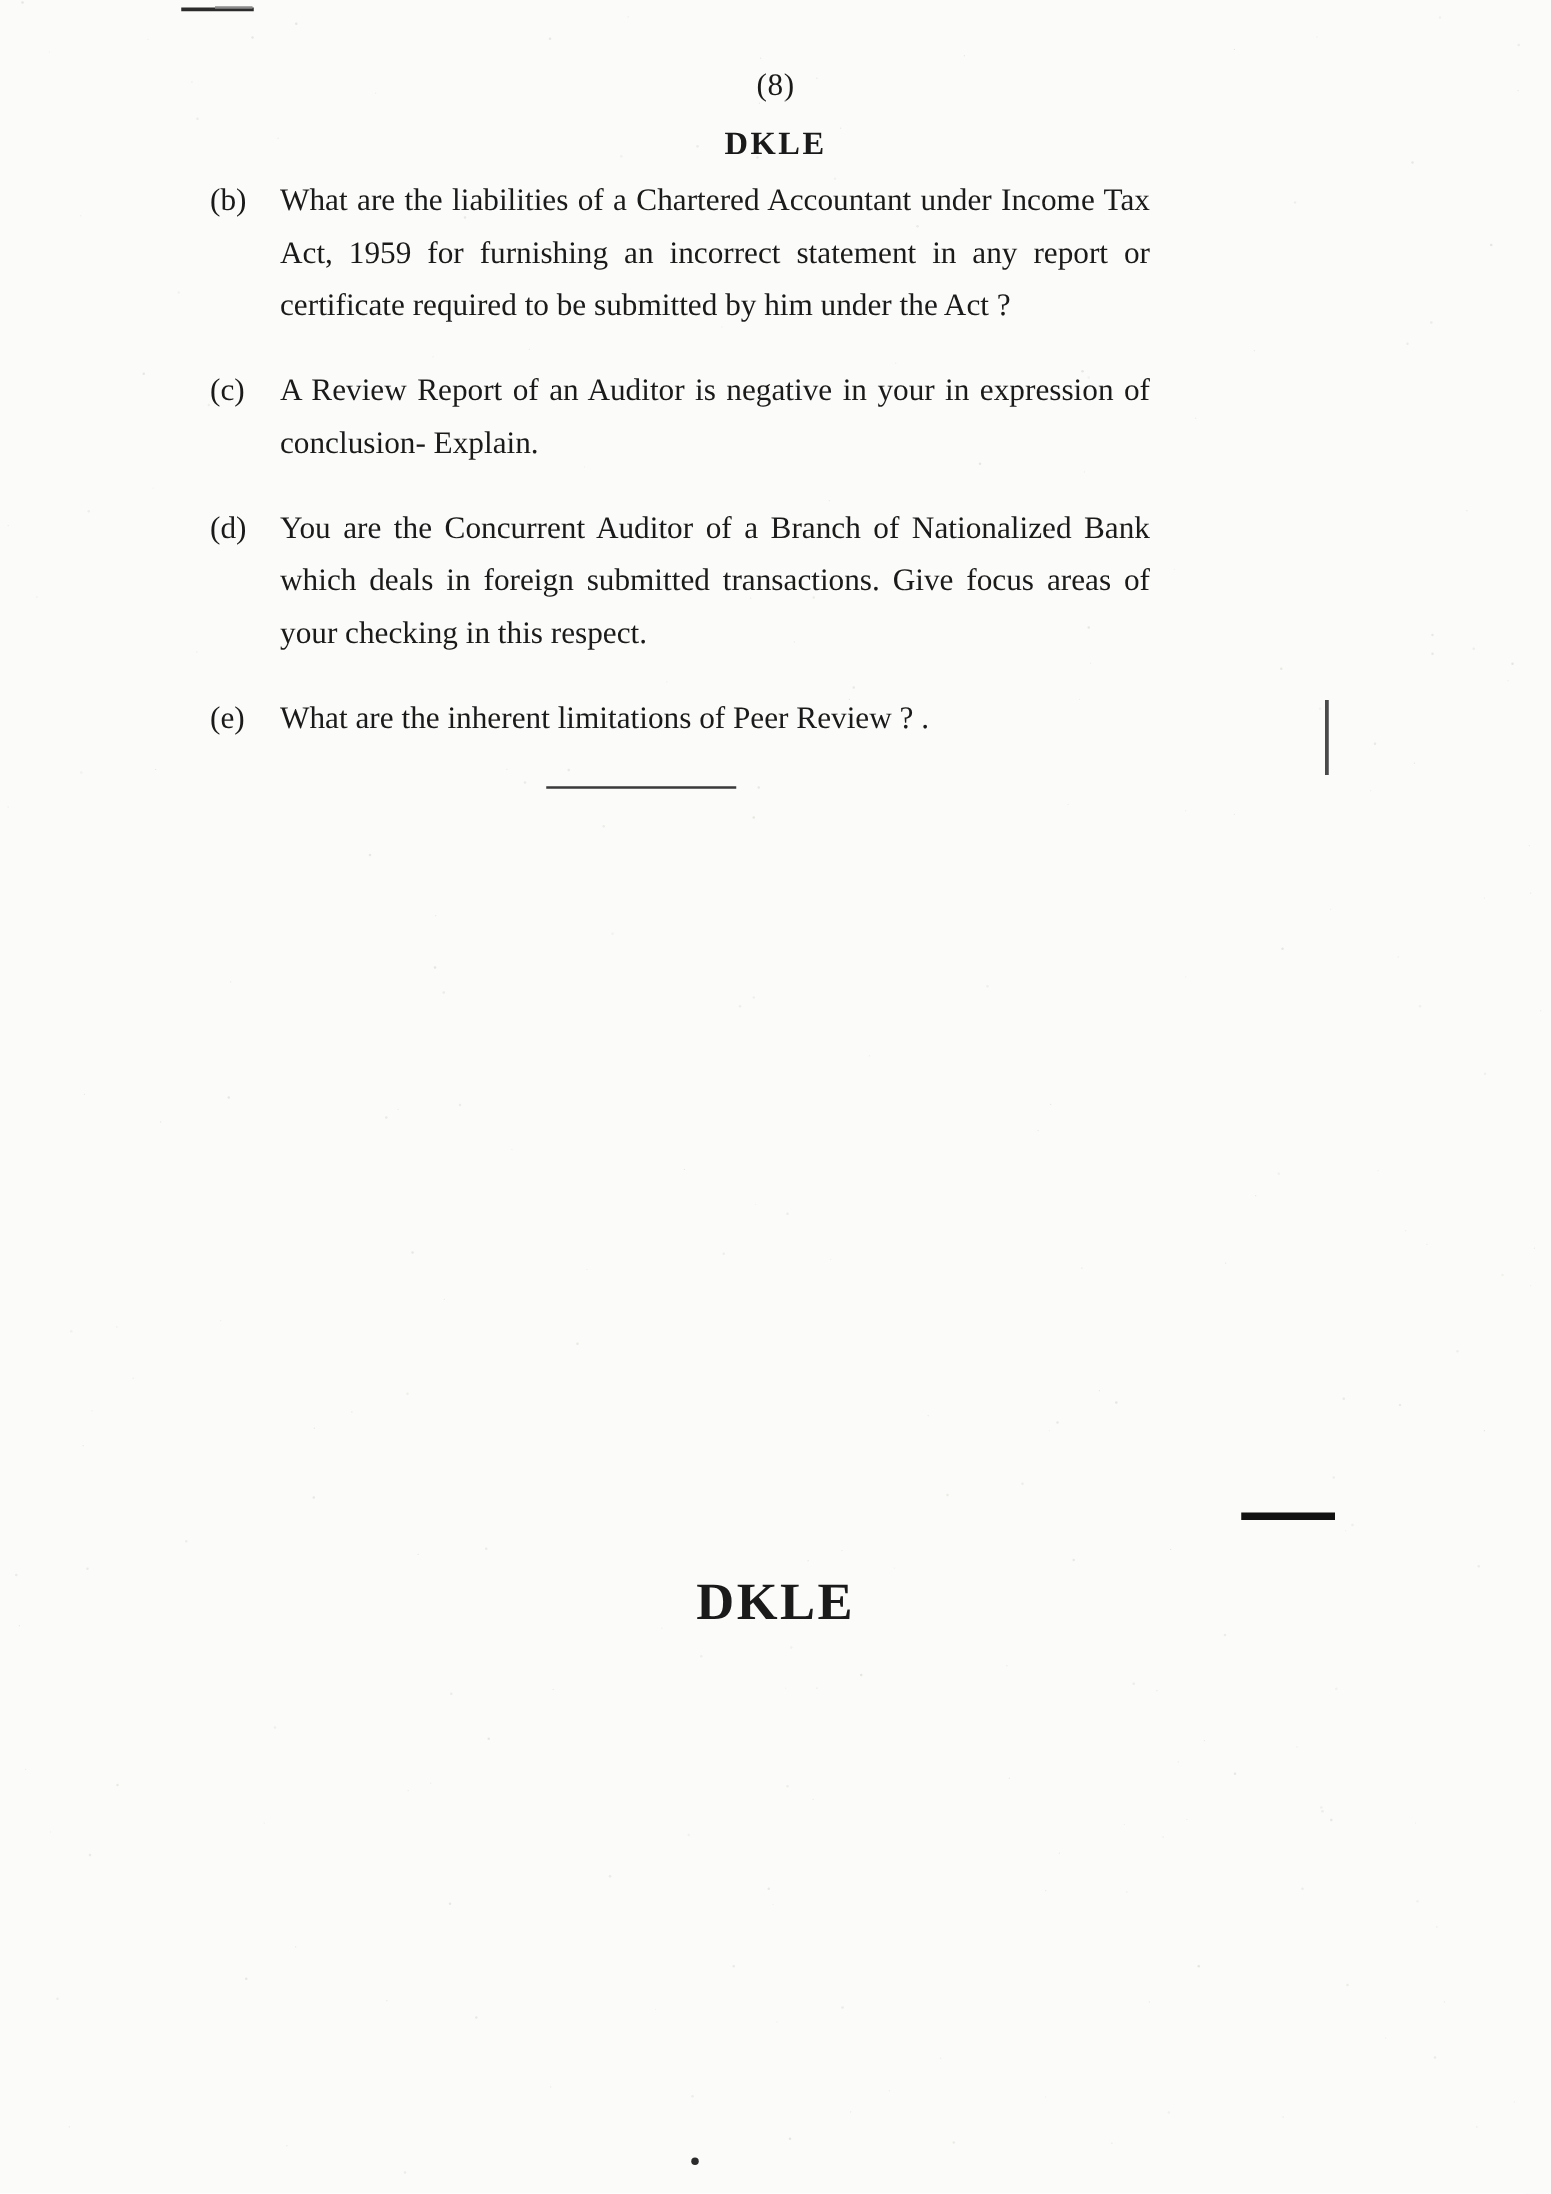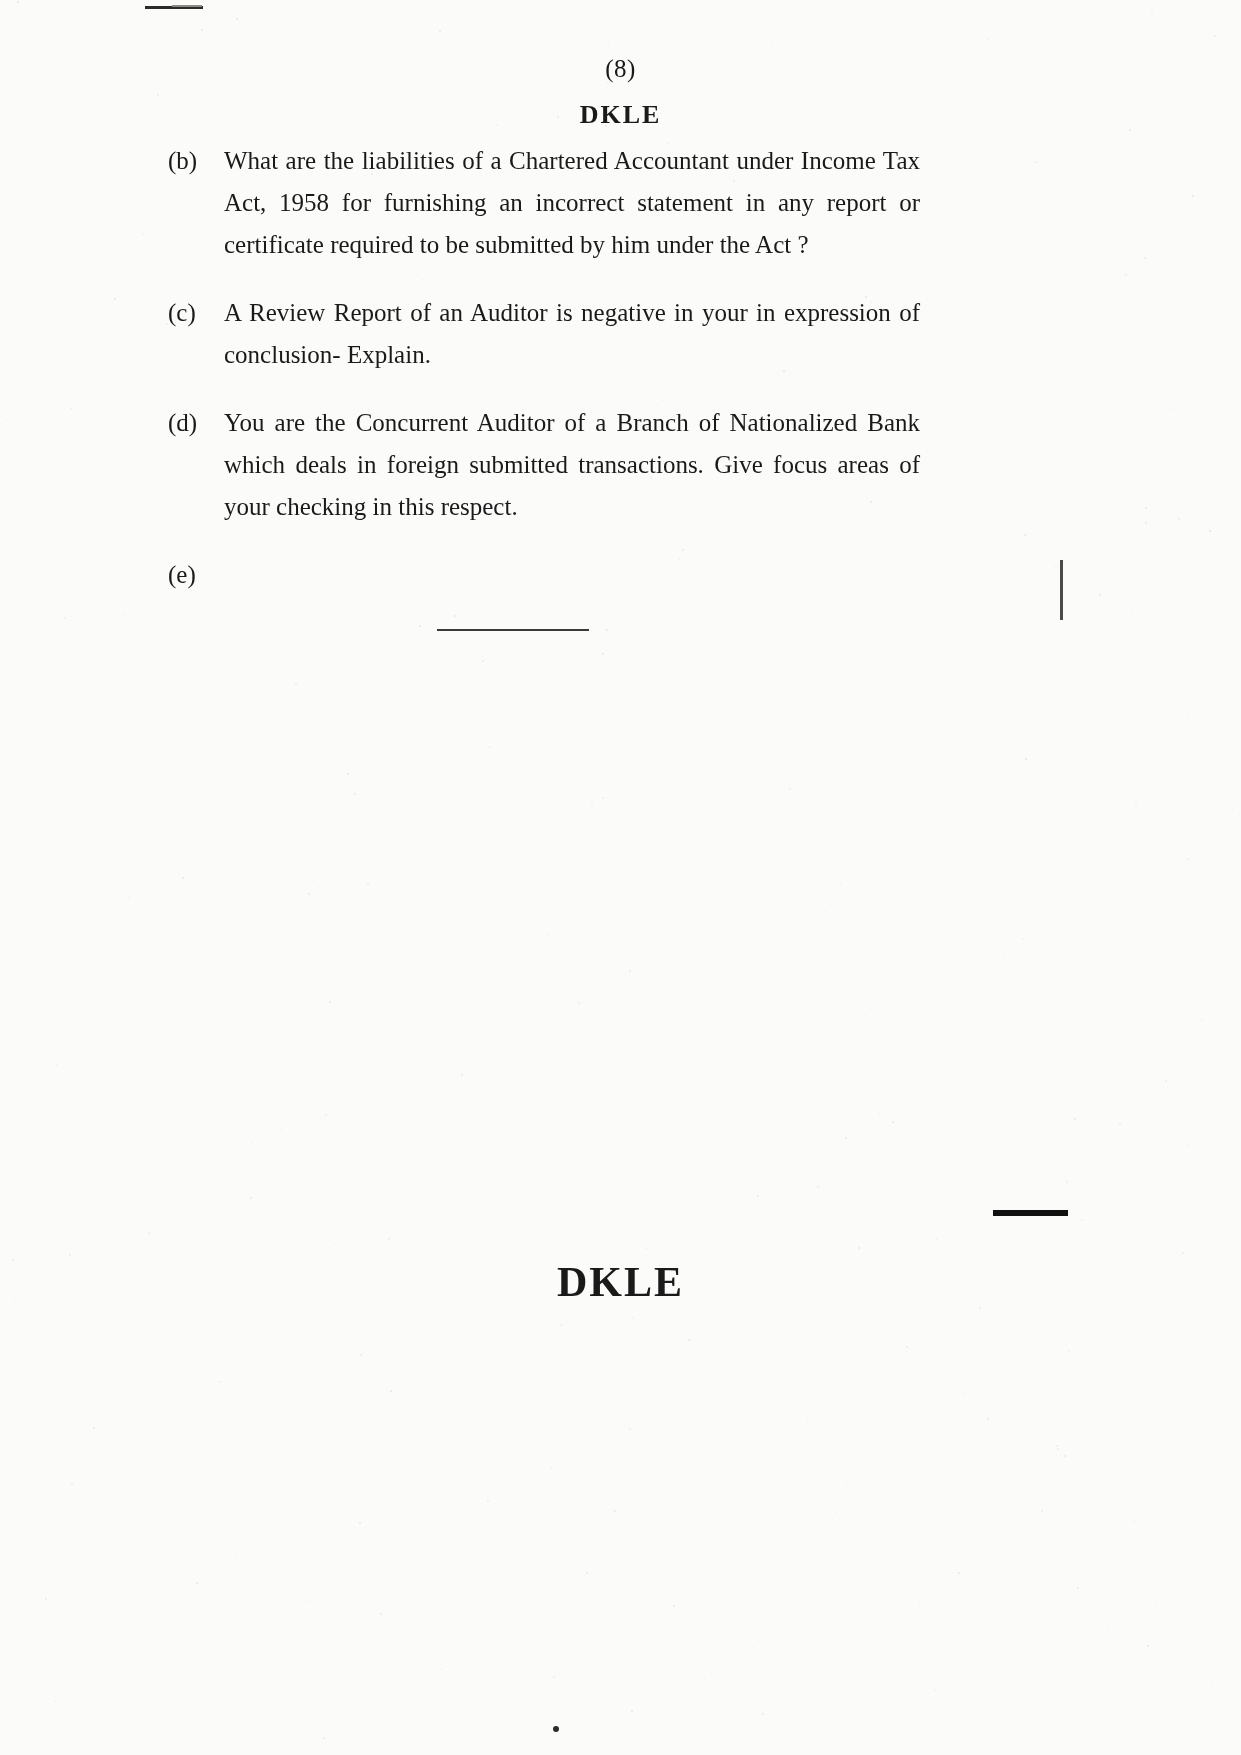--- a/index.html
+++ b/index.html
@@ -153,36 +153,37 @@
   <div class="top-rule"></div>
   <div class="top-rule-2"></div>
 
   <div class="page-number">(8)</div>
   <div class="header-code">DKLE</div>
 
   <div class="content">
 
     <div class="item">
       <div class="item-label">(b)</div>
-      <div class="item-text">What are the liabilities of a Chartered Accountant under Income Tax Act, 1958 for furnishing an incorrect statement in any report or certificate required to be submitted by him under the Act ?</div>
+      <div class="item-text">What are the liabilities of a Chartered Accountant under Income Tax Act, 1959 for furnishing an incorrect statement in any report or certificate required to be submitted by him under the Act ?</div>
     </div>
 
     <div class="item">
       <div class="item-label">(c)</div>
       <div class="item-text">A Review Report of an Auditor is negative in your in expression of conclusion- Explain.</div>
     </div>
 
     <div class="item">
       <div class="item-label">(d)</div>
       <div class="item-text">You are the Concurrent Auditor of a Branch of Nationalized Bank which deals in foreign submitted transactions. Give focus areas of your checking in this respect.</div>
     </div>
 
     <div class="item">
       <div class="item-label">(e)</div>
       <div class="item-text nojustify">
+        <div class="alt-line">What are the inherent limitations of Peer Review ? .</div>
       </div>
     </div>
 
   </div>
 
   <div class="divider"></div>
   <div class="right-mark"></div>
   <div class="right-dash"></div>
 
   <div class="footer-code">DKLE</div>

